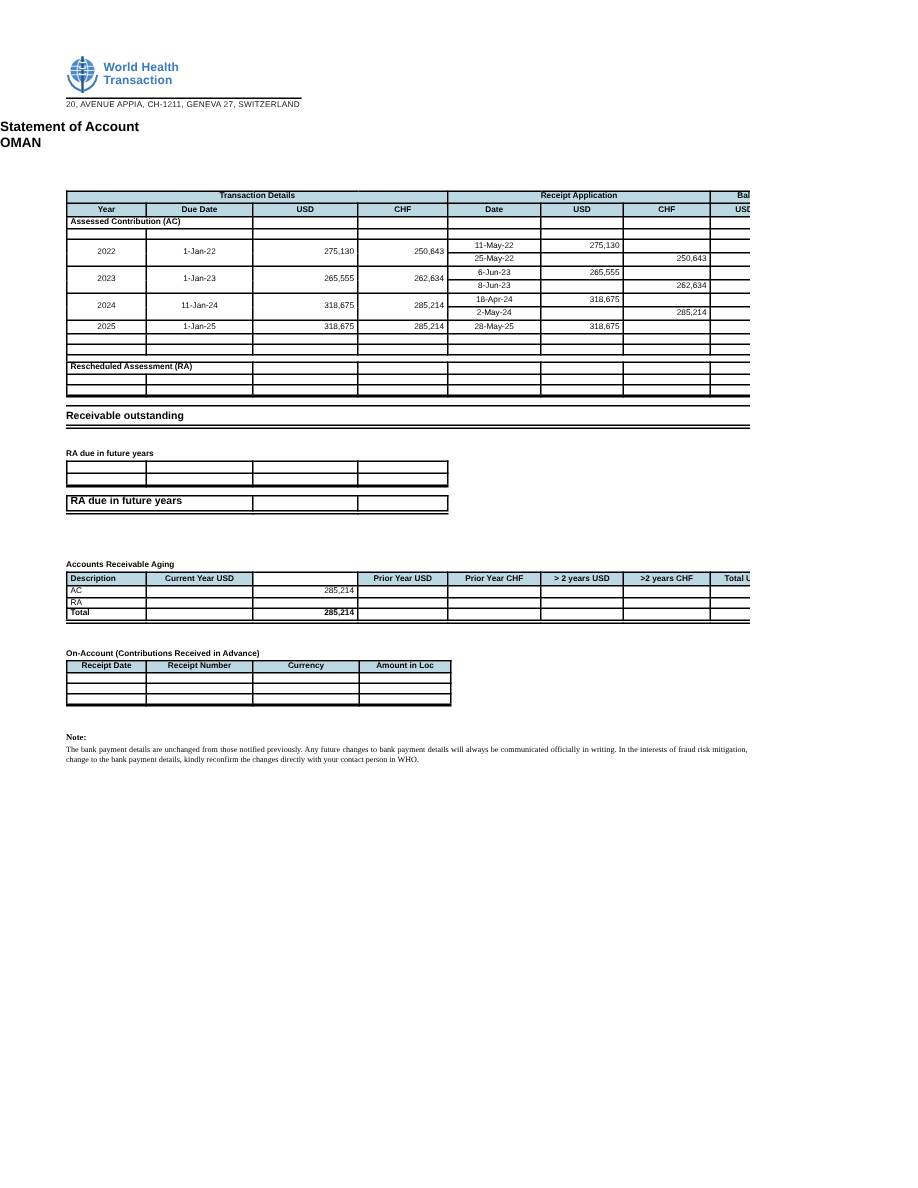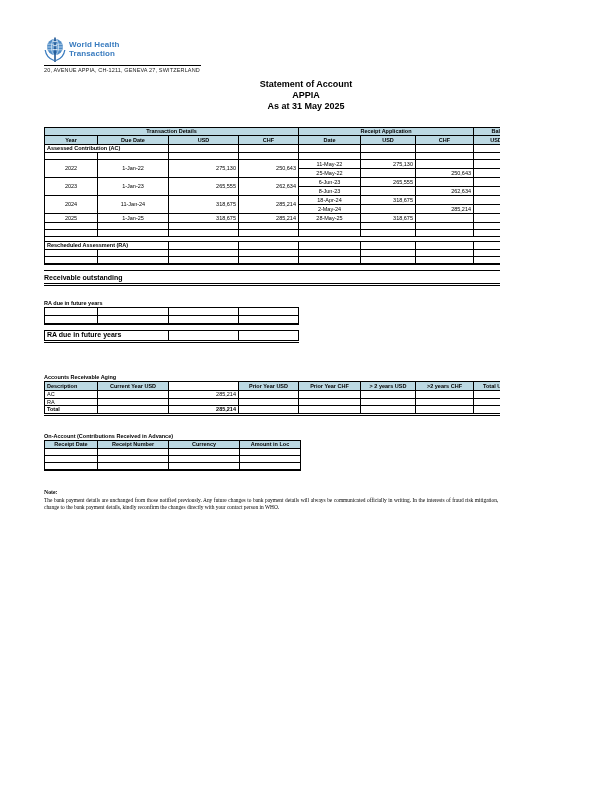--- a/index.html
+++ b/index.html
@@ -8,21 +8,21 @@
         font-family:"Liberation Sans",sans-serif;color:#000;}
 
   
   .logo-emblem{position:absolute;left:44px;top:37px;}
   .logo-text{position:absolute;left:69px;top:40px;font-weight:bold;font-size:8px;
              line-height:9px;color:var(--logo-blue);letter-spacing:.1px;}
   .header-rule{position:absolute;left:44px;top:65px;width:157px;height:1px;background:#000;}
   .address{position:absolute;left:44px;top:67px;font-size:5.5px;letter-spacing:.15px;color:#1a1a1a;}
 
   
-  .title-block{position:absolute;left:0;top:79px;width:612px;text-align:center;
+  .title-block{position:absolute;left:0;top:79px;width:612px;
                font-weight:bold;font-size:9px;line-height:11px;}
 
   
   table{border-collapse:collapse;table-layout:fixed;font-family:"Liberation Sans",sans-serif;
         font-size:5.5px;line-height:6.5px;}
   td,th{border:1px solid #000;padding:0 2px;overflow:hidden;white-space:nowrap;font-weight:normal;}
   th{background:var(--header-fill);font-weight:bold;text-align:center;}
   th.blank{background:#fff;}
   .c{text-align:center;}
   .r{text-align:right;}
@@ -69,22 +69,21 @@
   </svg>
   <div class="logo-text">
     <div>World Health</div>
     <div>Transaction</div>
   </div>
   <div class="header-rule"></div>
   <div class="address">20, AVENUE APPIA, CH-1211, GENEVA 27, SWITZERLAND</div>
 
   <div class="title-block">
     <div>Statement of Account</div>
-    <div>APPIA</div>
-    <div>As at 31 May 2025</div>
+    <div>OMAN</div>
   </div>
 
   <table class="main-table">
     <colgroup>
       <col style="width:53px">
         <col style="width:71px">
         <col style="width:70px">
         <col style="width:60px">
       <col style="width:62px">
         <col style="width:55px">

